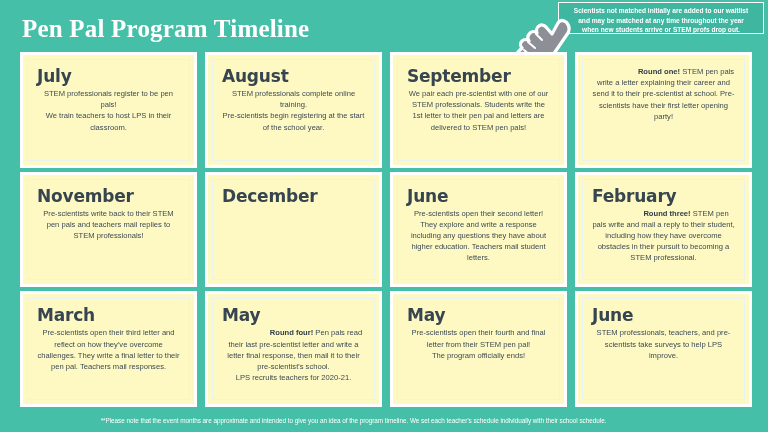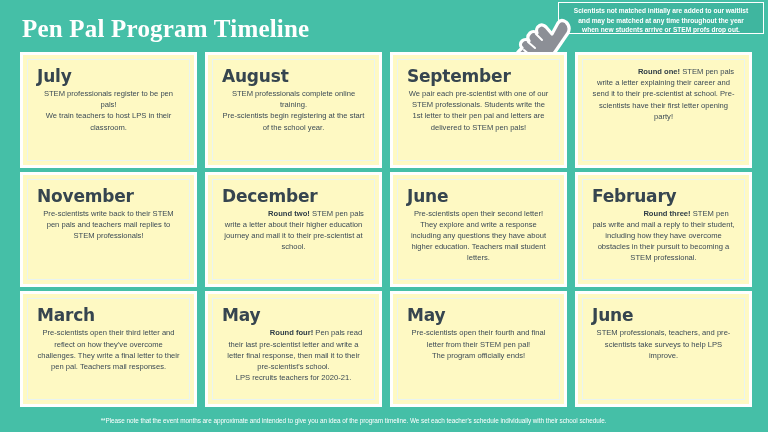--- a/index.html
+++ b/index.html
@@ -155,21 +155,20 @@
     <div class="card">
       <div class="card-inner">
         <div class="month">November</div>
         <div class="desc">Pre-scientists write back to their STEM pen pals and teachers mail replies to STEM professionals!</div>
       </div>
     </div>
 
     <div class="card">
       <div class="card-inner">
         <div class="month">December</div>
-        <div class="desc"><b>Round two!</b> STEM pen pals write a letter about their higher education journey and mail it to their pre-scientist at school.</div>
       </div>
     </div>
 
     <div class="card">
       <div class="card-inner">
         <div class="month">June</div>
         <div class="desc">Pre-scientists open their second letter! They explore and write a response including any questions they have about higher education. Teachers mail student letters.</div>
       </div>
     </div>
 

